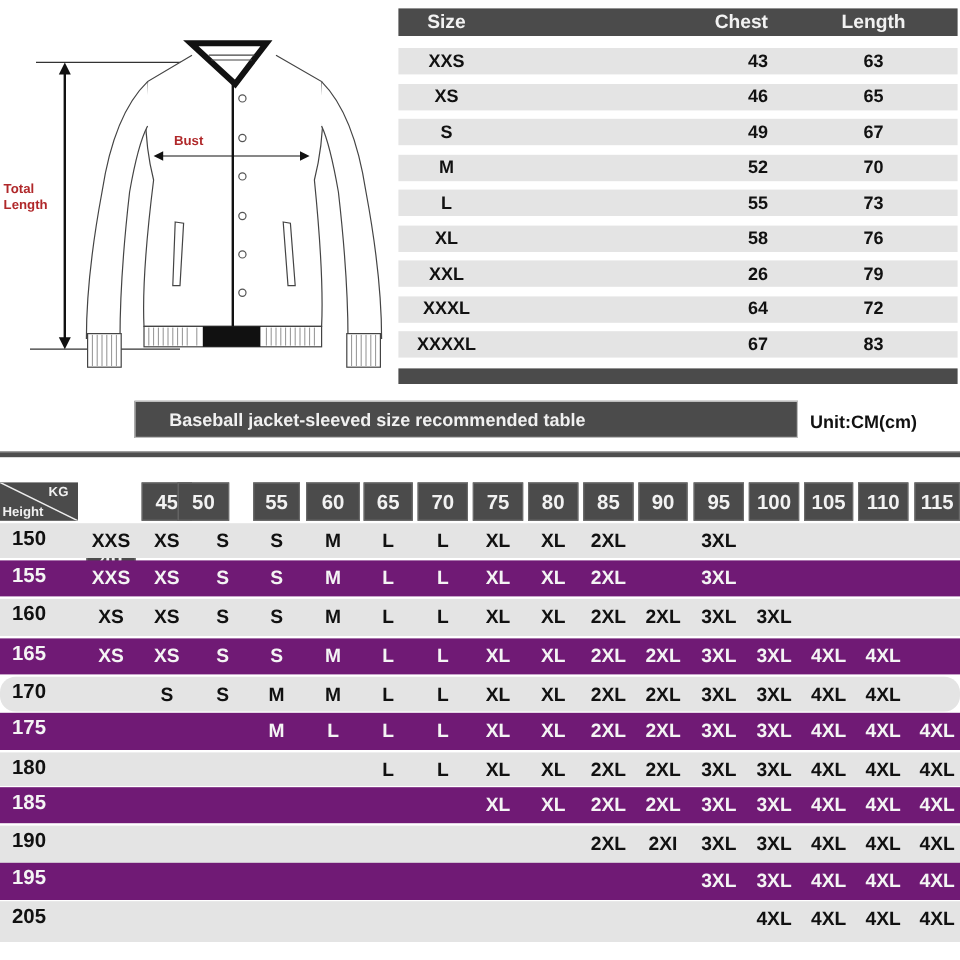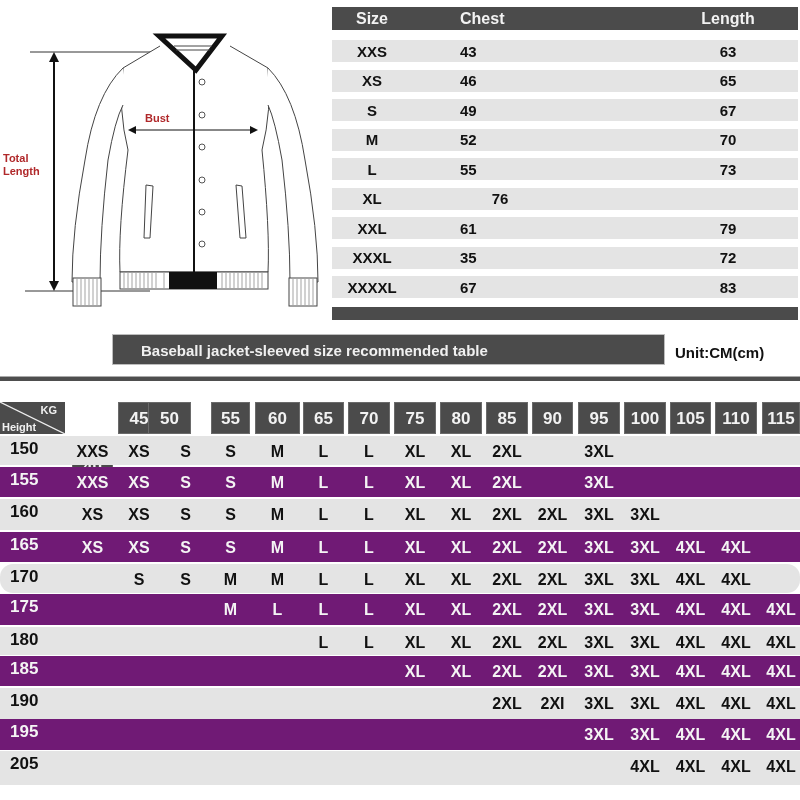--- a/index.html
+++ b/index.html
@@ -14,21 +14,21 @@
   .lbl-bust { position: absolute; left: 145px; top: 112px; color: #b0282a; font-weight: bold; font-size: 11px; }
 
   
   .size-table { position: absolute; left: 332px; top: 7px; width: 466px; }
   .st-header { height: 23px; background: #4b4b4b; color: #f2f2f2; display: flex; font-weight: bold;
                font-size: 16px; align-items: center; }
   .st-row { height: 22px; background: #e4e4e4; margin-top: 7.5px; display: flex; align-items: center;
             font-weight: bold; font-size: 15px; color: #111; }
   .st-row:first-of-type { margin-top: 10px; }
   .c-size { width: 80px; text-align: center; padding-left: 0; }
-  .c-chest { width: 180px; text-align: left; margin-left: 48px; }
+  .c-chest { width: 180px; text-align: right; margin-left: 48px; }
   .c-length { width: 140px; text-align: center; margin-left: 18px; }
   .st-footer { height: 13px; background: #4b4b4b; margin-top: 9px; }
 
   
   .banner { position: absolute; left: 112px; top: 334px; width: 553px; height: 31px; background: #4b4b4b;
             color: #f0f0f0; font-weight: bold; font-size: 15px; line-height: 31px; padding-left: 28px;
             box-sizing: border-box; border: 1px solid #bdbdbd; }
   .unit { position: absolute; left: 675px; top: 344px; font-weight: bold; font-size: 15px; color: #111; }
   .separator { position: absolute; left: 0; top: 376px; width: 800px; height: 4px; background: #4e4e4e;
                border-top: 1px solid #aaa; }
@@ -167,30 +167,31 @@
         <span class="c-chest">52</span>
         <span class="c-length">70</span>
       </div>
       <div class="st-row">
         <span class="c-size">L</span>
         <span class="c-chest">55</span>
         <span class="c-length">73</span>
       </div>
       <div class="st-row">
         <span class="c-size">XL</span>
+        <span class="c-chest">58</span>
         <span class="c-length">76</span>
       </div>
       <div class="st-row">
         <span class="c-size">XXL</span>
-        <span class="c-chest">61</span>
+        <span class="c-chest">26</span>
         <span class="c-length">79</span>
       </div>
       <div class="st-row">
         <span class="c-size">XXXL</span>
-        <span class="c-chest">35</span>
+        <span class="c-chest">64</span>
         <span class="c-length">72</span>
       </div>
       <div class="st-row">
         <span class="c-size">XXXXL</span>
         <span class="c-chest">67</span>
         <span class="c-length">83</span>
       </div>
     </div>
   <div class="st-footer"></div>
 </div>

